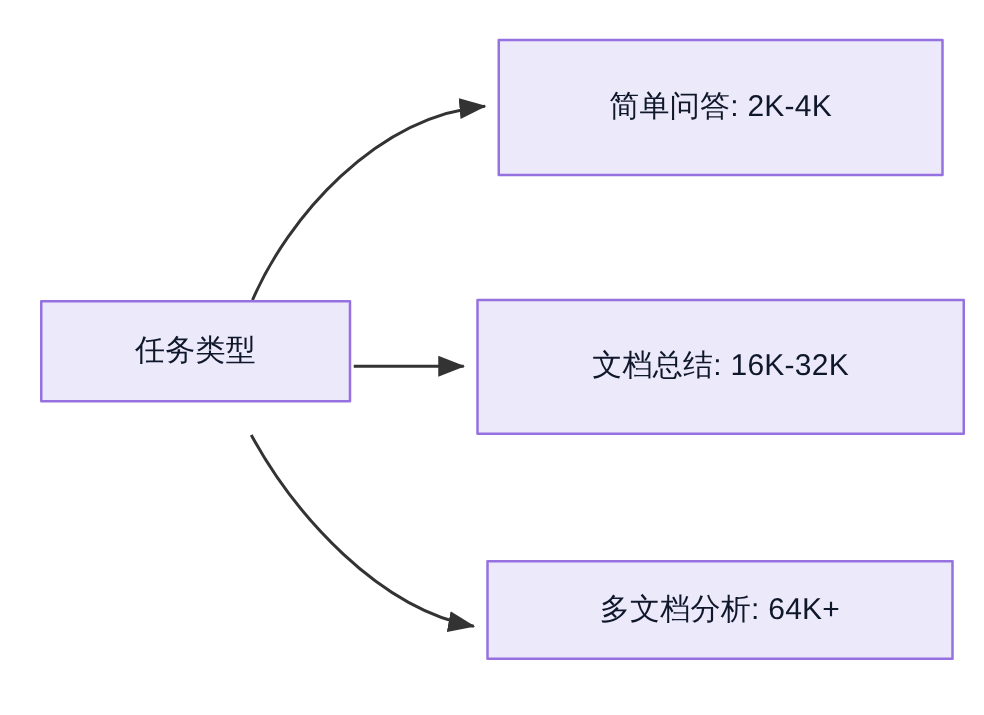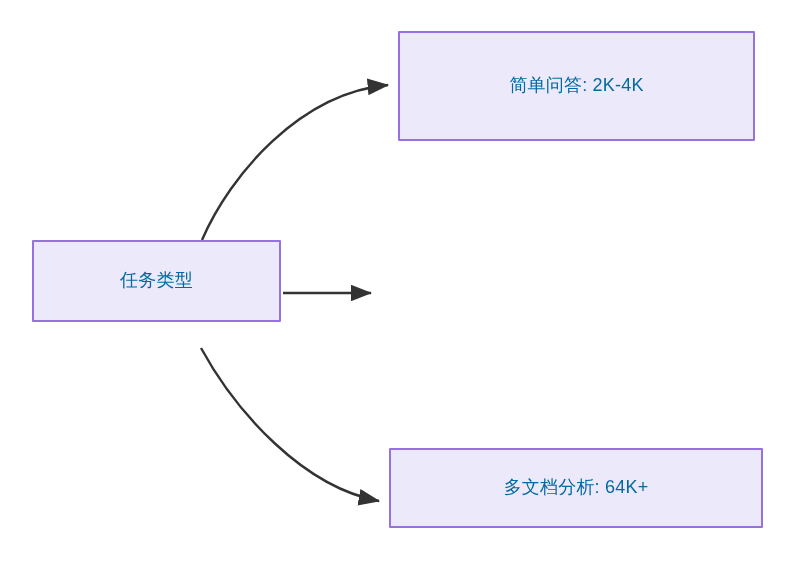--- a/index.html
+++ b/index.html
@@ -31,22 +31,22 @@
     box-sizing: border-box;
     background: #ECE9FB;
     border: 2px solid #9572E0;
     border-radius: 1px;
     display: flex;
     align-items: center;
     justify-content: center;
     z-index: 2;
   }
   .node-label {
-    color: #0369a1;
-    font-size: 18px;
+    color: #0f172a;
+    font-size: 24px;
     line-height: 1.2;
     letter-spacing: 0.2px;
     white-space: nowrap;
     text-align: right;
   }
   
   #node-root   { left: 32px;  top: 240px; width: 249px; height: 82px; }
   #node-task-1 { left: 398px; top: 31px;  width: 357px; height: 110px; }
   #node-task-2 { left: 381px; top: 239px; width: 391px; height: 109px; }
   #node-task-3 { left: 389px; top: 448px; width: 374px; height: 80px; }
@@ -71,18 +71,21 @@
   </svg>
 
   <div class="node" id="node-root">
     <span class="node-label">任务类型</span>
   </div>
 
   <div class="node" id="node-task-1">
     <span class="node-label">简单问答: 2K-4K</span>
   </div>
 
+  <div class="node" id="node-task-2">
+    <span class="node-label">文档总结: 16K-32K</span>
+  </div>
 
   <div class="node" id="node-task-3">
     <span class="node-label">多文档分析: 64K+</span>
   </div>
 
 </div>
 
 </body></html>

